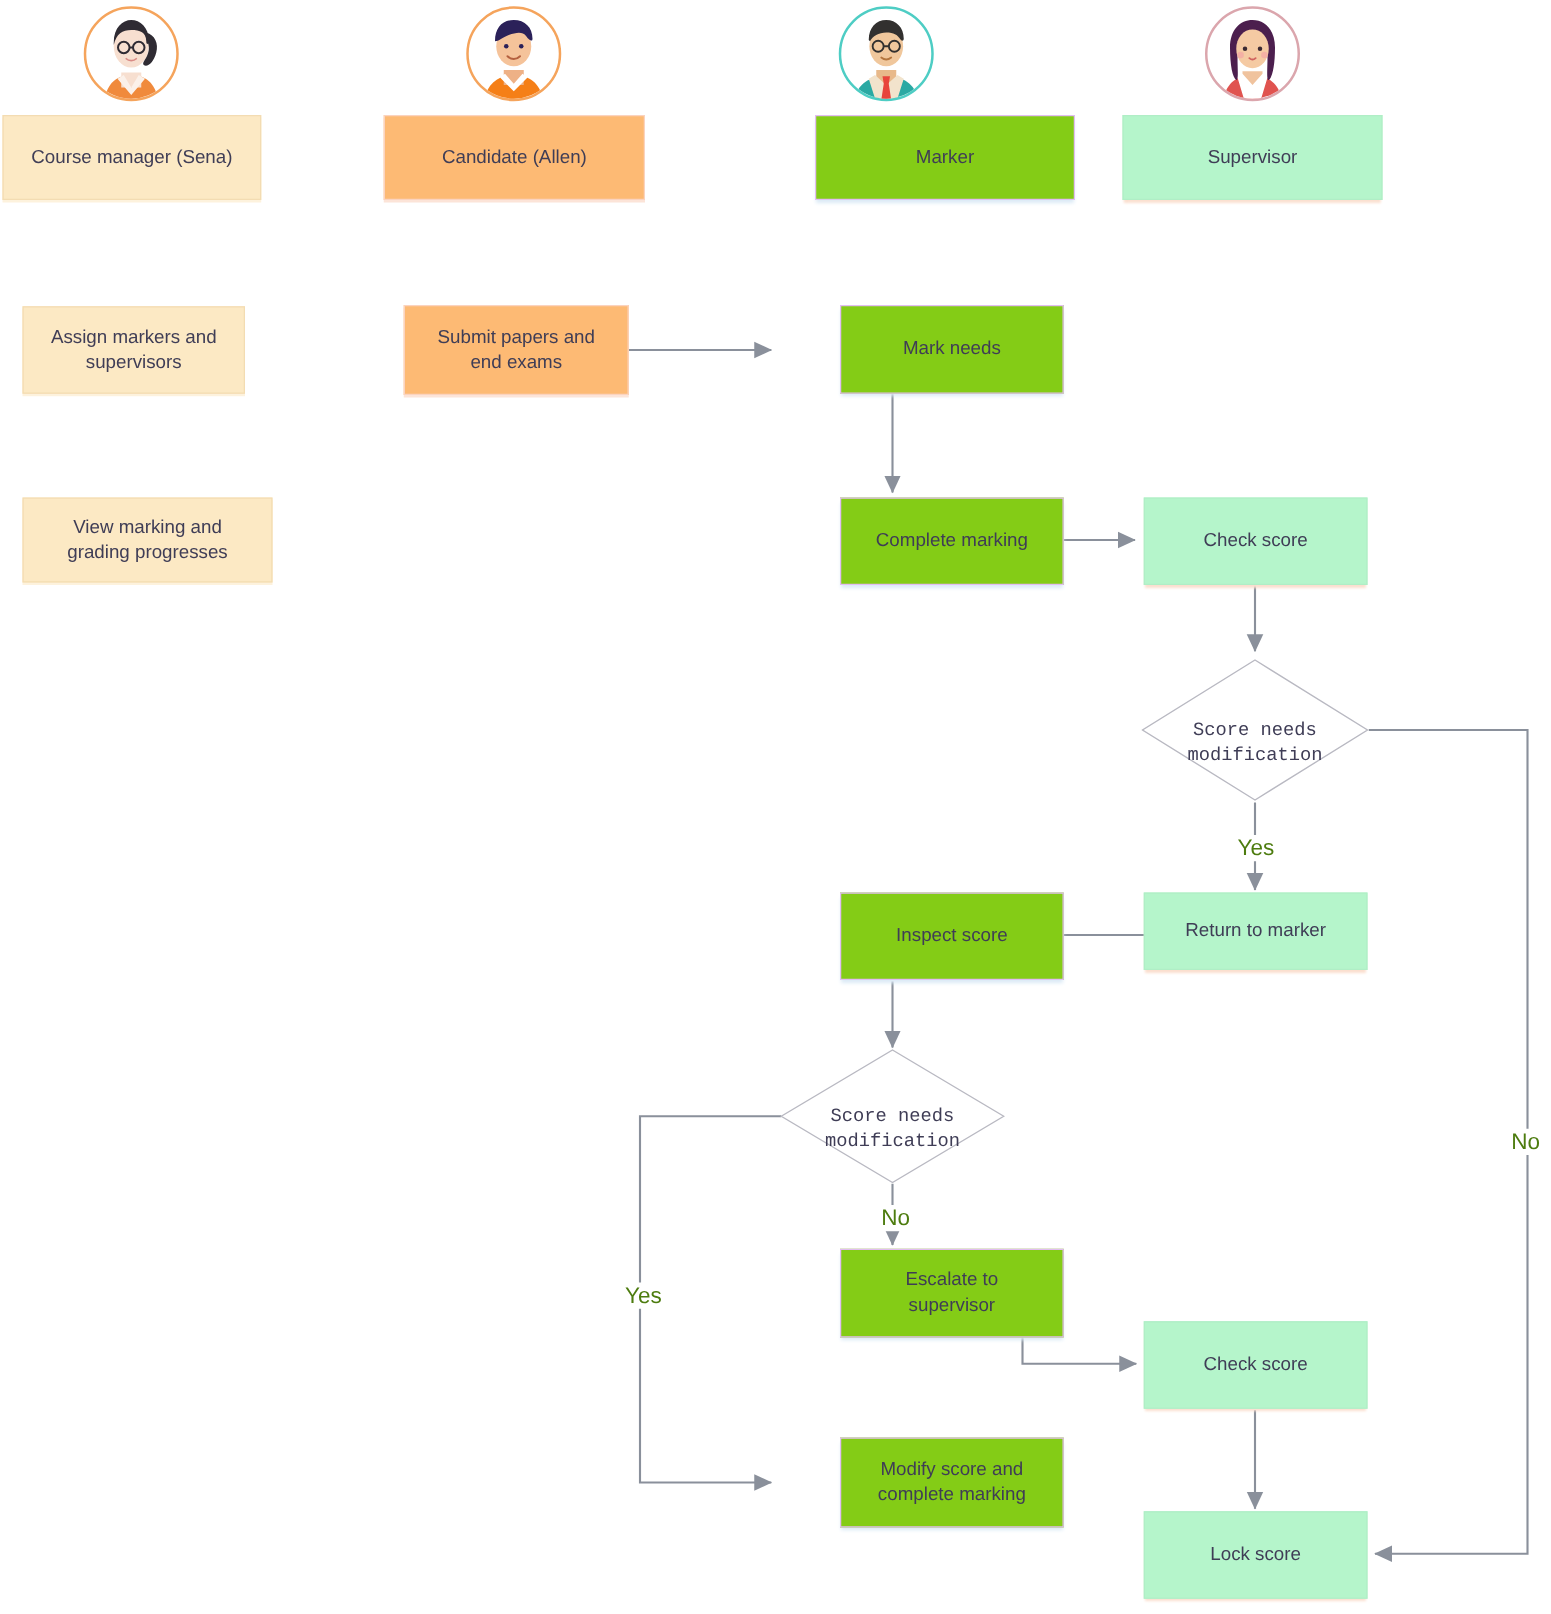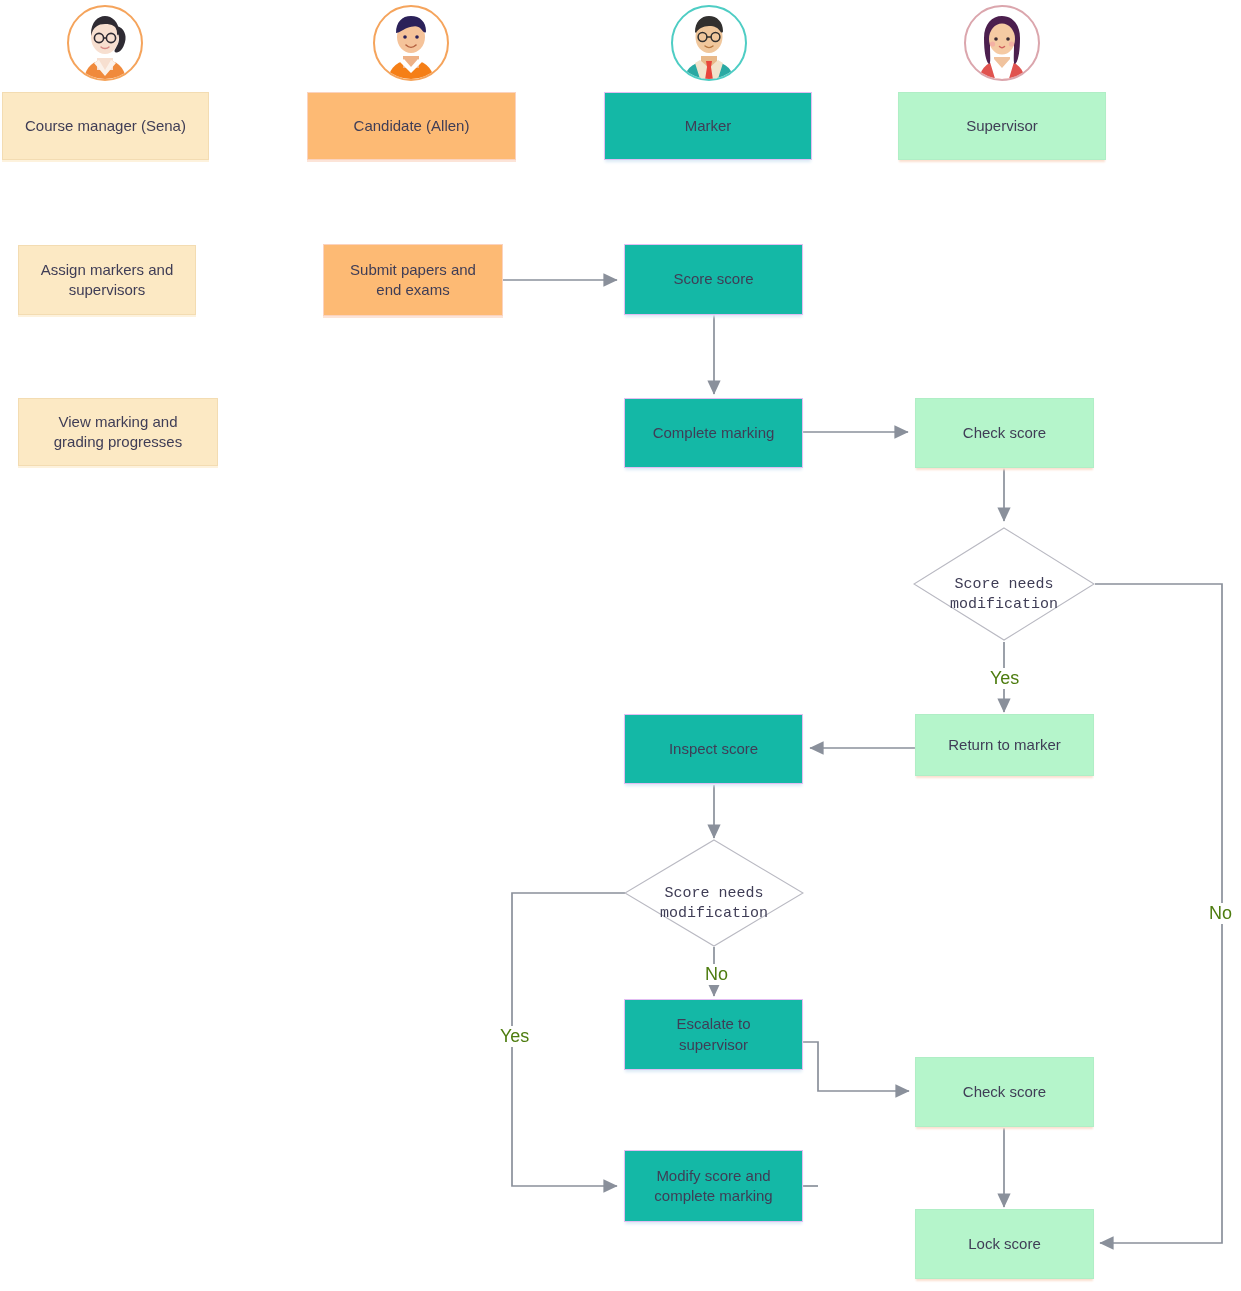--- a/index.html
+++ b/index.html
@@ -2,21 +2,21 @@
 <html><head>
 <meta charset="utf-8">
 <style>
   html,body{margin:0;padding:0;background:#ffffff;}
   body{font-family:"Liberation Sans","DejaVu Sans",sans-serif;}
   #stage{position:relative;width:1241px;height:1291px;overflow:hidden;background:#fff;}
   .node{position:absolute;box-sizing:border-box;display:flex;align-items:center;justify-content:center;
         text-align:center;font-size:15px;color:#3f3d56;line-height:1.35;padding:4px 20px;}
   .n-yellow{background:#fce9c4;border:1px solid #f3dcb2;box-shadow:0 2px 0 0 #fdf2dd;}
   .n-peach{background:#fdba74;border:1px solid #fbd3bf;box-shadow:0 2px 0 0 #fce4d8;}
-  .n-purple{background:#14b8a6;border:1px solid #e2bdf2;box-shadow:0 3px 3px -1px #dbeaf6;}
+  .n-purple{background:#84cc16;border:1px solid #e2bdf2;box-shadow:0 3px 3px -1px #dbeaf6;margin-left:48px;}
   .n-green{background:#b5f5cb;border:1px solid #b0eec6;box-shadow:0 3px 2px -1px #fbdfcf;}
   .hdr{font-size:15px;}
   .avatar{position:absolute;width:78px;height:78px;}
   .avatar svg{display:block;width:78px;height:78px;}
   #links{position:absolute;left:0;top:0;width:1241px;height:1291px;pointer-events:none;}
   .edge-label{position:absolute;font-size:18px;color:#4d7c0f;background:#fff;padding:0 3px;white-space:nowrap;}
   .diamond-wrap{position:absolute;}
   .diamond-wrap svg{position:absolute;left:0;top:0;}
   .diamond-text{position:absolute;left:0;top:11px;width:100%;height:100%;display:flex;
       align-items:center;justify-content:center;text-align:center;font-size:15px;color:#3f3d56;line-height:1.35;font-family:Liberation Mono, monospace;}
@@ -164,21 +164,21 @@
 
   <div class="node n-yellow" style="left:18px;top:398px;width:200px;height:68px;">
     <span>View marking and grading progresses</span>
   </div>
 
   <div class="node n-peach" style="left:323px;top:244px;width:180px;height:72px;">
     <span>Submit papers and end exams</span>
   </div>
 
   <div class="node n-purple" style="left:624px;top:244px;width:179px;height:71px;">
-    <span>Score score</span>
+    <span>Mark needs</span>
   </div>
 
   <div class="node n-purple" style="left:624px;top:398px;width:179px;height:70px;">
     <span>Complete marking</span>
   </div>
 
   <div class="node n-green" style="left:915px;top:398px;width:179px;height:70px;">
     <span>Check score</span>
   </div>
 

